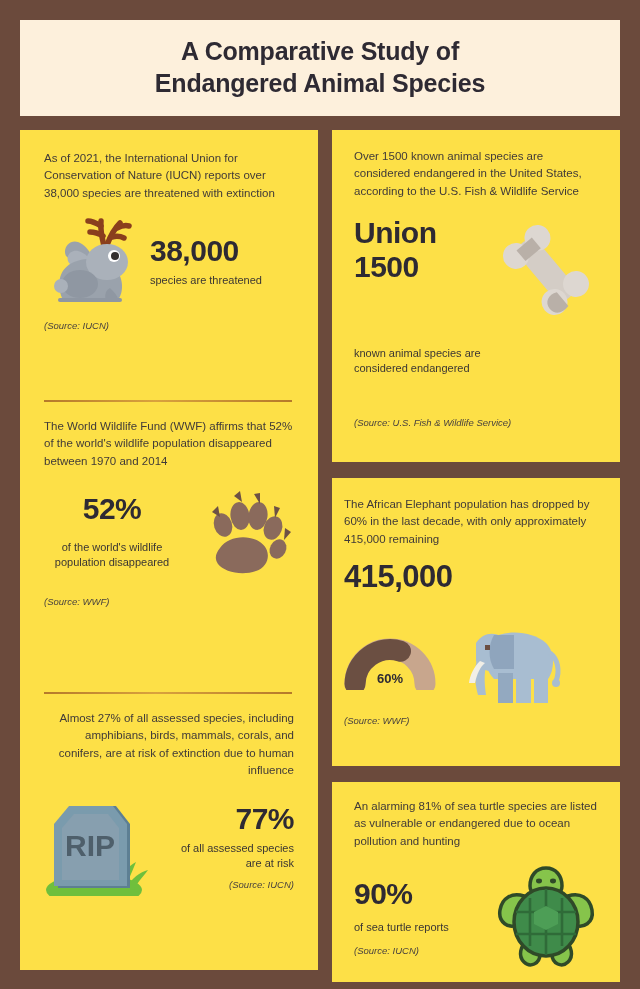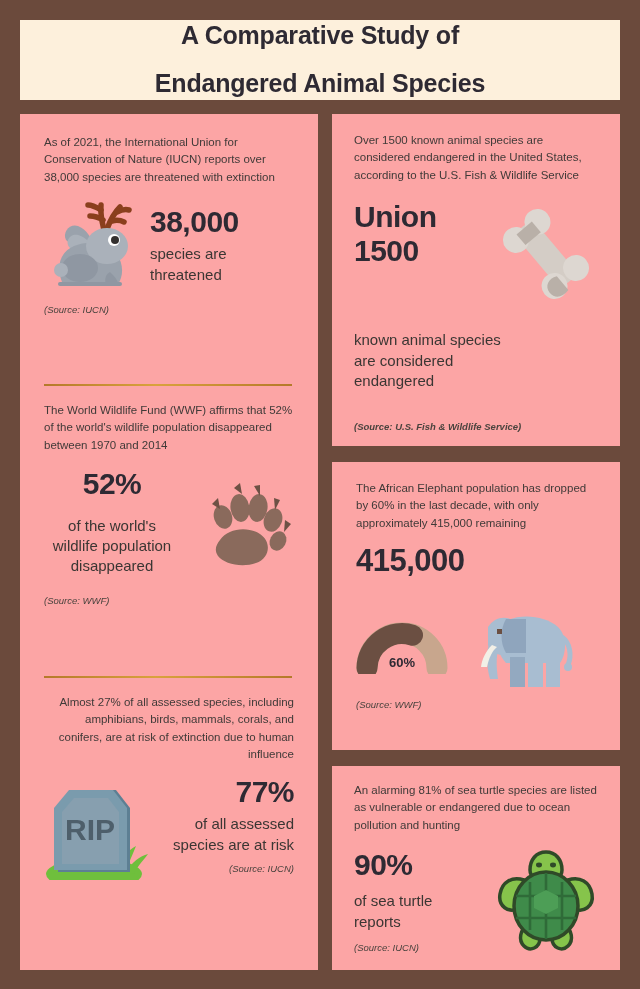--- a/index.html
+++ b/index.html
@@ -22,25 +22,25 @@
     height: 989px;
     position: relative;
     padding: 20px 20px 19px 20px;
     display: flex;
     flex-direction: column;
   }
 
   
   .title-banner {
     background: #fdf0dc;
-    height: 80px;
+    height: 96px;
     display: flex;
     flex-direction: column;
     align-items: center;
-    justify-content: space-between;
+    justify-content: center;
     margin-bottom: 14px;
     flex: 0 0 auto;
   }
   .title-line {
     font-size: 25px;
     font-weight: bold;
     color: #2e2a33;
     letter-spacing: -0.2px;
     line-height: 1.27;
     text-align: center;
@@ -51,21 +51,21 @@
     display: flex;
     gap: 14px;
     flex: 1 1 auto;
     min-height: 0;
   }
   .col { display: flex; flex-direction: column; }
   .col-left  { width: 298px; flex: 0 0 298px; }
   .col-right { flex: 1 1 auto; display: flex; flex-direction: column; gap: 16px; align-items: center; }
 
   .card {
-    background: #fca5a5;
+    background: #fde047;
     position: relative;
   }
   .card-left {
     flex: 1 1 auto;
     padding: 20px 24px 10px 24px;
     display: flex;
     flex-direction: column;
   }
 
   
@@ -96,37 +96,37 @@
 
   .stat-num {
     font-size: 30px;
     font-weight: bold;
     color: #2e2a33;
     line-height: 1.05;
     letter-spacing: -0.5px;
     white-space: nowrap;
   }
   .stat-cap {
-    font-size: 15px;
+    font-size: 11px;
     line-height: 1.35;
     color: #3b3633;
     margin-top: 7px;
   }
   .source {
     font-size: 9.5px;
     font-style: italic;
     color: #4a433e;
     margin-top: 10px;
   }
 
   .icon-box { flex: 0 0 auto; display: flex; align-items: center; justify-content: center; }
 
   
   .card-r1 { flex: 0 0 332px; padding: 18px 22px 12px 22px; }
-  .card-r2 { flex: 0 0 288px; padding: 18px 22px 12px 24px; }
+  .card-r2 { flex: 0 0 288px; padding: 18px 22px 12px 12px; }
   .card-r3 { flex: 1 1 auto;  padding: 16px 22px 12px 22px; }
 
   .r-num-big {
     font-size: 30px;
     font-weight: bold;
     color: #2e2a33;
     line-height: 1.12;
     letter-spacing: -0.5px;
   }
 
@@ -295,21 +295,21 @@
                 <circle cx="38" cy="80" r="13" fill="#ddd7d1"></circle>
                 <circle cx="66" cy="80" r="13" fill="#ddd7d1"></circle>
                 <path d="M30 82 C30 74 38 70 46 74 L46 92 C36 94 30 90 30 82Z" fill="#b9b0a8"></path>
                 <rect x="42" y="16" width="20" height="14" fill="#b9b0a8"></rect>
               </g>
             </svg>
           </div>
         </div>
 
         <div class="stat-cap" style="margin-top:26px; max-width:170px;">known animal species are considered endangered</div>
-        <div class="source" style="margin-top:30px;font-weight:bold;">(Source: U.S. Fish &amp; Wildlife Service)</div>
+        <div class="source" style="margin-top:41px;">(Source: U.S. Fish &amp; Wildlife Service)</div>
       </div>
 
       <div class="card card-r2">
         <div class="lede">The African Elephant population has dropped by 60% in the last decade, with only approximately 415,000 remaining</div>
 
         <div class="r-num-big" style="margin-top:12px; font-size:31px;">415,000</div>
 
         <div class="figure-row" style="margin-top:18px; align-items:center; gap:18px;">
           <div class="gauge-wrap">
             <svg width="92" height="62" viewBox="0 0 92 62">

